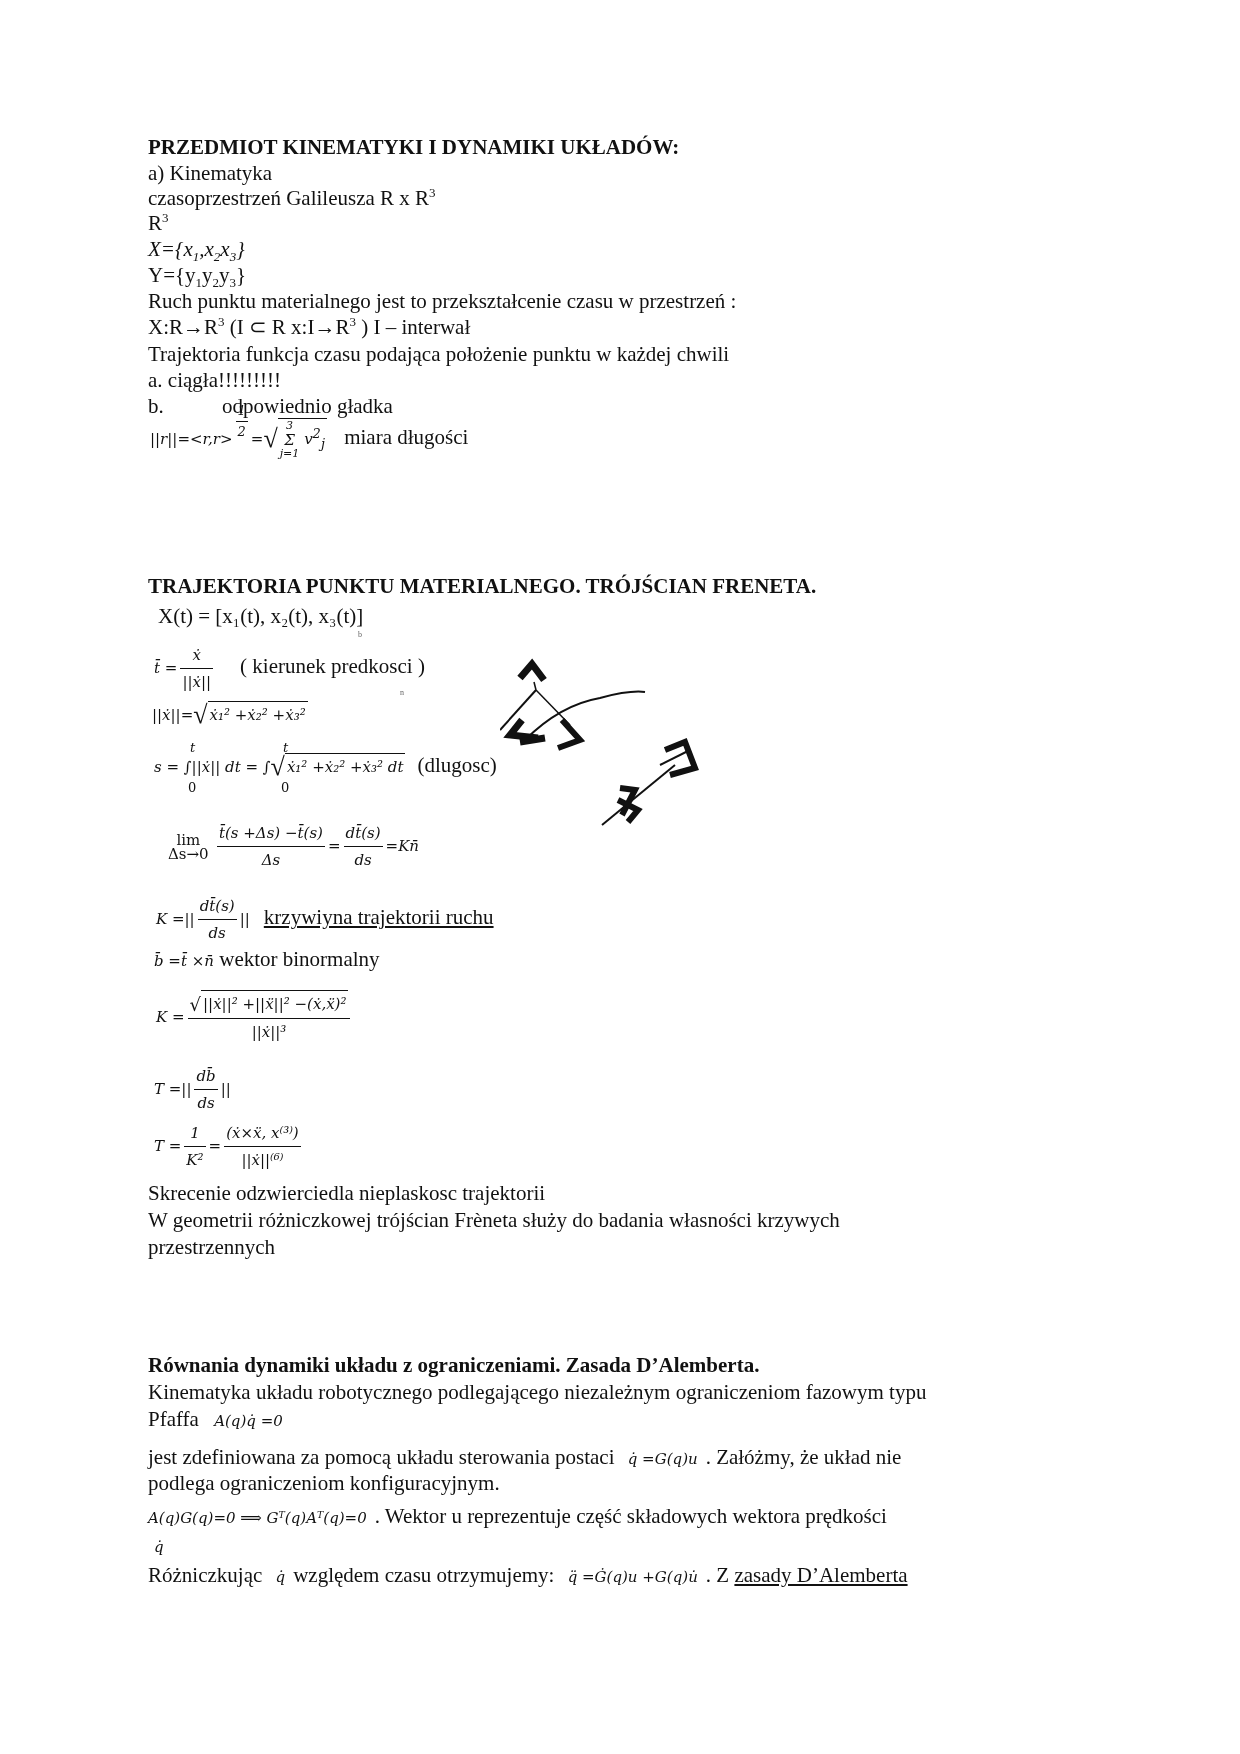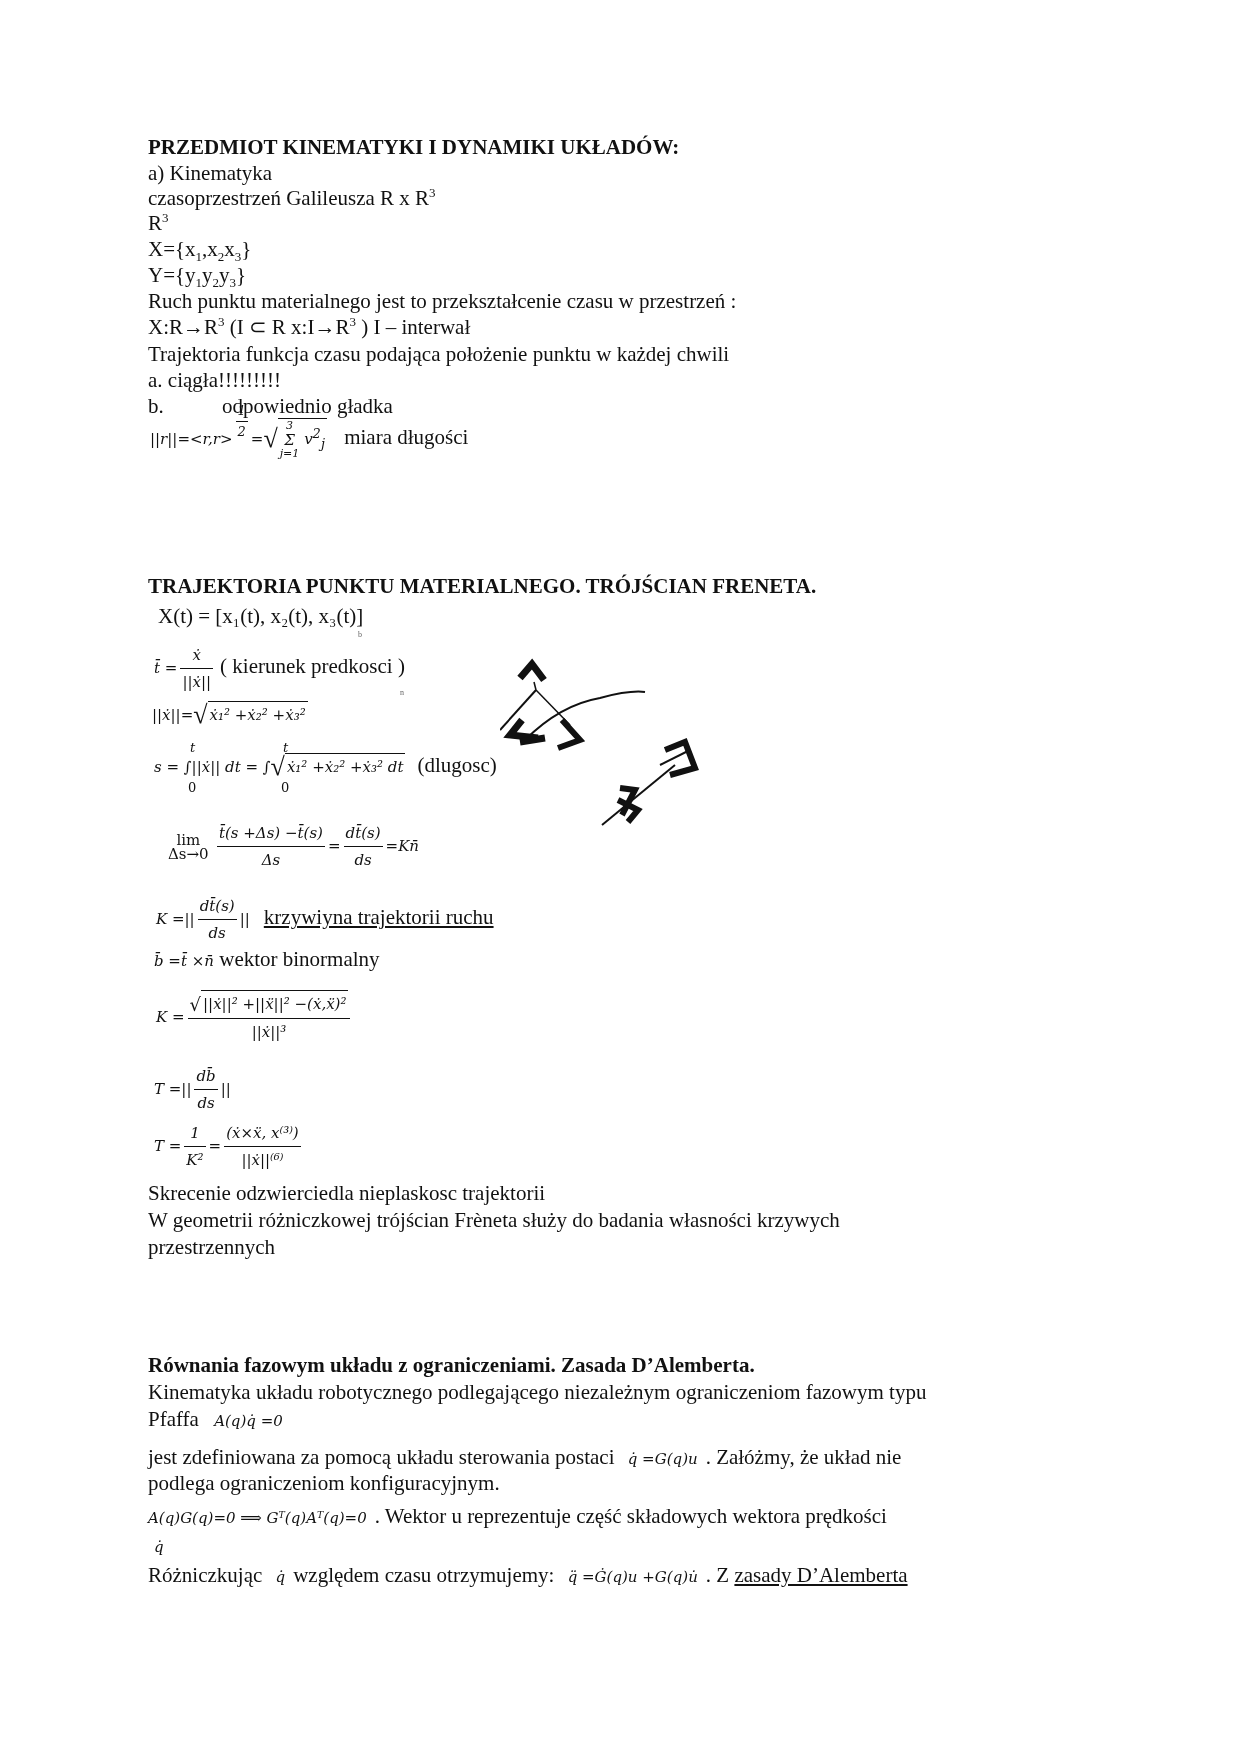--- a/index.html
+++ b/index.html
@@ -23,36 +23,36 @@
 </style>
 </head>
 <body>
 
 <div class="page">
 
   <div class="ln h" style="top:134px;">PRZEDMIOT KINEMATYKI I DYNAMIKI UKŁADÓW:</div>
   <div class="ln" style="top:160px;">a) Kinematyka</div>
   <div class="ln" style="top:185px;"><span>czasoprzestrzeń Galileusza R x R</span><sup>3</sup></div>
   <div class="ln" style="top:210px;"><span>R</span><sup>3</sup></div>
-  <div class="ln" style="top:236px;"><span>X={x</span><sub>1</sub><span>,x</span><sub>2</sub><span>x</span><sub>3</sub><span>}</span></div>
+  <div class="ln" style="top:236px;font-style:italic;"><span>X={x</span><sub>1</sub><span>,x</span><sub>2</sub><span>x</span><sub>3</sub><span>}</span></div>
   <div class="ln" style="top:262px;text-align:right;"><span>Y={y</span><sub>1</sub><span>y</span><sub>2</sub><span>y</span><sub>3</sub><span>}</span></div>
   <div class="ln" style="top:288px;">Ruch punktu materialnego jest to przekształcenie czasu w przestrzeń :</div>
   <div class="ln" style="top:314px;"><span>X:R→R</span><sup>3</sup><span> (I ⊂ R  x:I→R</span><sup>3</sup><span> )   I – interwał</span></div>
   <div class="ln" style="top:341px;">Trajektoria funkcja czasu podająca położenie punktu w każdej chwili</div>
   <div class="ln" style="top:367px;">a. ciągła!!!!!!!!!</div>
   <div class="ln" style="top:393px;"><span style="display:inline-block;width:74px;">b.</span><span>odpowiednio gładka</span></div>
   <div class="ln" style="top:418px;left:150px;line-height:20px;">
     <span class="math">||r||=&lt;r,r&gt;</span><span class="frac math" style="position:relative;top:-18px;font-size:13px;"><span class="num">1</span><span>2</span></span><span class="math">=</span><span class="rad">√</span><span class="sqrt math"><span class="stack"><span class="mathr" style="font-size:11px;">3</span><span class="mathr">Σ</span><span style="font-size:11px;">j=1</span></span> <span>v</span><sup>2</sup><sub>j</sub></span>
     <span style="font-family:'Liberation Serif',serif;font-size:21px;margin-left:12px;">miara długości</span>
   </div>
 
   <div class="ln h" style="top:573px;">TRAJEKTORIA PUNKTU MATERIALNEGO. TRÓJŚCIAN FRENETA.</div>
   <div class="ln" style="top:603px;left:158px;">X(t) = [x₁(t), x₂(t), x₃(t)]</div>
   <div class="tiny" style="left:358px;top:630px;">b</div>
-  <div class="ln" style="top:642px;left:154px;"><span class="math">t̄ =</span><span class="frac math"><span class="num">ẋ</span><span>||ẋ||</span></span><span style="margin-left:4px;">( kierunek predkosci )</span></div>
+  <div class="ln" style="top:642px;left:154px;"><span class="math">t̄ =</span><span class="frac math"><span class="num">ẋ</span><span>||ẋ||</span></span><span style="margin-left:24px;">( kierunek predkosci )</span></div>
   <div class="tiny" style="left:400px;top:688px;">n</div>
   <div class="ln" style="top:700px;left:152px;"><span class="math">||ẋ||=</span><span class="rad">√</span><span class="sqrt math">ẋ₁² +ẋ₂² +ẋ₃²</span></div>
   <div class="ln" style="top:752px;left:154px;"><span class="math">s = ∫||ẋ|| dt = ∫</span><span class="rad">√</span><span class="sqrt math">ẋ₁² +ẋ₂² +ẋ₃² dt</span><span style="margin-left:12px;">(dlugosc)</span></div>
   <div class="tiny math" style="left:190px;top:740px;font-size:13px;color:#111;">t</div>
   <div class="tiny mathr" style="left:188px;top:780px;font-size:13px;color:#111;">0</div>
   <div class="tiny math" style="left:283px;top:740px;font-size:13px;color:#111;">t</div>
   <div class="tiny mathr" style="left:281px;top:780px;font-size:13px;color:#111;">0</div>
 
   <div class="ln" style="top:820px;left:156px;margin-left:12px;">
     <span class="stack mathr"><span>lim</span><span>Δs→0</span></span>
@@ -84,21 +84,21 @@
       <polyline points="-10,82 15,78" stroke-width="7" transform="translate(30,10)"></polyline>
       <line x1="36" y1="40" x2="0" y2="80" stroke-width="2"></line>
       <line x1="102" y1="175" x2="175" y2="115" stroke-width="2"></line>
       <polyline points="122,165 135,140 120,138" stroke-width="6"></polyline>
       <polyline points="118,150 138,160 128,172" stroke-width="6"></polyline>
       <polyline points="165,100 185,92 195,118 170,125" stroke-width="6"></polyline>
       <line x1="160" y1="115" x2="190" y2="100" stroke-width="2"></line>
     </g>
   </svg>
 
-  <div class="ln h" style="top:1352px;">Równania fazowym układu z ograniczeniami. Zasada D’Alemberta.</div>
+  <div class="ln h" style="top:1352px;">Równania dynamiki układu z ograniczeniami. Zasada D’Alemberta.</div>
   <div class="ln" style="top:1379px;">Kinematyka układu robotycznego podlegającego niezależnym ograniczeniom fazowym typu</div>
   <div class="ln" style="top:1406px;"><span>Pfaffa</span> <span class="math" style="margin-left:10px;">A(q)q̇ =0</span></div>
   <div class="ln" style="top:1470px;">podlega ograniczeniom konfiguracyjnym.</div>
   <div class="ln" style="top:1444px;"><span>jest zdefiniowana za pomocą układu sterowania postaci</span> <span class="math" style="margin:0 8px;">q̇ =G(q)u</span><span>. Załóżmy, że układ nie</span></div>
   <div class="ln" style="top:1503px;"><span class="math" style="margin-right:8px;">A(q)G(q)=0 ⟹ Gᵀ(q)Aᵀ(q)=0</span><span>. Wektor u reprezentuje część składowych wektora prędkości</span></div>
   <div class="ln" style="top:1532px;left:154px;"><span class="math">q̇</span></div>
   <div class="ln" style="top:1562px;"><span>Różniczkując</span> <span class="math" style="margin:0 8px;">q̇</span><span>względem czasu otrzymujemy:</span> <span class="math" style="margin:0 8px;">q̈ =Ġ(q)u +G(q)u̇</span><span>. Z</span> <span class="u">zasady D’Alemberta</span></div>
 
 </div>
 

